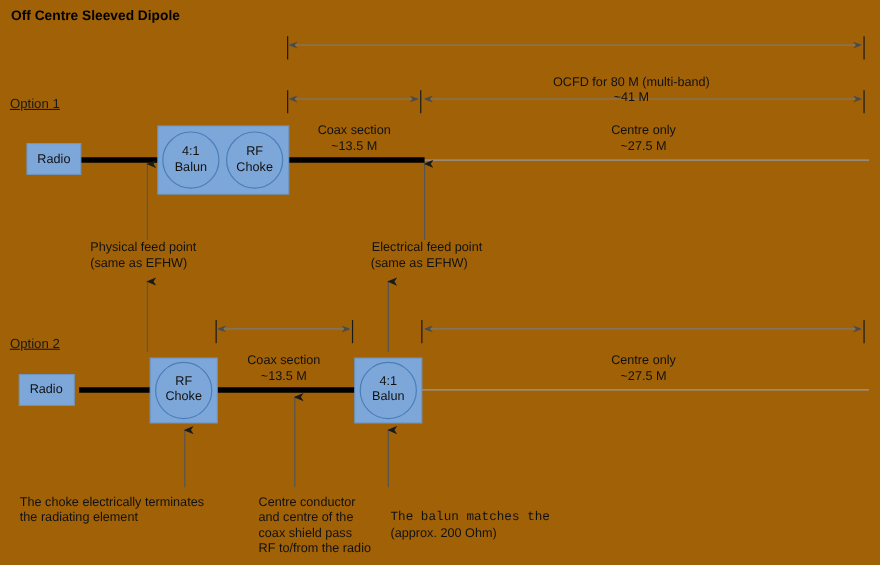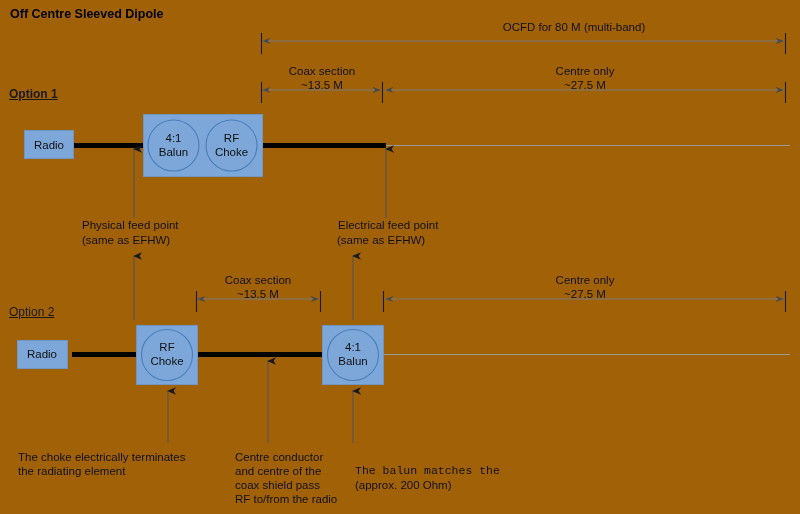--- a/index.html
+++ b/index.html
@@ -26,21 +26,21 @@
     width: 800px;
     height: 514px;
   }
   .lbl {
     position: absolute;
     font-size: 11.5px;
     line-height: 14.5px;
     color: #111111;
     white-space: pre;
   }
-  .ctr { text-align: center; }
+  .ctr { text-align: center; margin-top: 48px; }
   .title {
     position: absolute;
     font-size: 12.5px;
     font-weight: bold;
     color: #000000;
     white-space: pre;
   }
   .opt {
     position: absolute;
     font-size: 12px;
@@ -136,28 +136,29 @@
     </g>
 
     <line x1="168" y1="443" x2="168" y2="391" stroke="#555555" stroke-width="1.1" marker-end="url(#arrUp)"></line>
     <line x1="268" y1="443" x2="268" y2="361" stroke="#555555" stroke-width="1.1" marker-end="url(#arrUp)"></line>
     <line x1="353" y1="443" x2="353" y2="391" stroke="#555555" stroke-width="1.1" marker-end="url(#arrUp)"></line>
   </svg>
 
   <div class="title" style="left:10px; top:7px;">Off Centre Sleeved Dipole</div>
 
   <div class="lbl ctr" style="left:424px; top:20px; width:300px;">OCFD for 80 M (multi-band)</div>
+  <div class="lbl ctr" style="left:424px; top:34px; width:300px;">~41 M</div>
 
   <div class="lbl ctr" style="left:252px; top:64px; width:140px;">Coax section</div>
   <div class="lbl ctr" style="left:252px; top:78px; width:140px;">~13.5 M</div>
 
   <div class="lbl ctr" style="left:485px; top:64px; width:200px;">Centre only</div>
   <div class="lbl ctr" style="left:485px; top:78px; width:200px;">~27.5 M</div>
 
-  <div class="opt" style="left:9px; top:87px;font-weight:bold;">Option 1</div>
+  <div class="opt" style="left:9px; top:87px;">Option 1</div>
   <div class="opt" style="left:9px; top:305px;">Option 2</div>
 
   <div class="boxlabel" style="left:24px; top:138px; width:50px;">Radio</div>
 
   <div class="boxlabel" style="left:148px; top:131px; width:51px;">4:1</div>
   <div class="boxlabel" style="left:148px; top:145px; width:51px;">Balun</div>
 
   <div class="boxlabel" style="left:206px; top:131px; width:51px;">RF</div>
   <div class="boxlabel" style="left:206px; top:145px; width:51px;">Choke</div>
 

